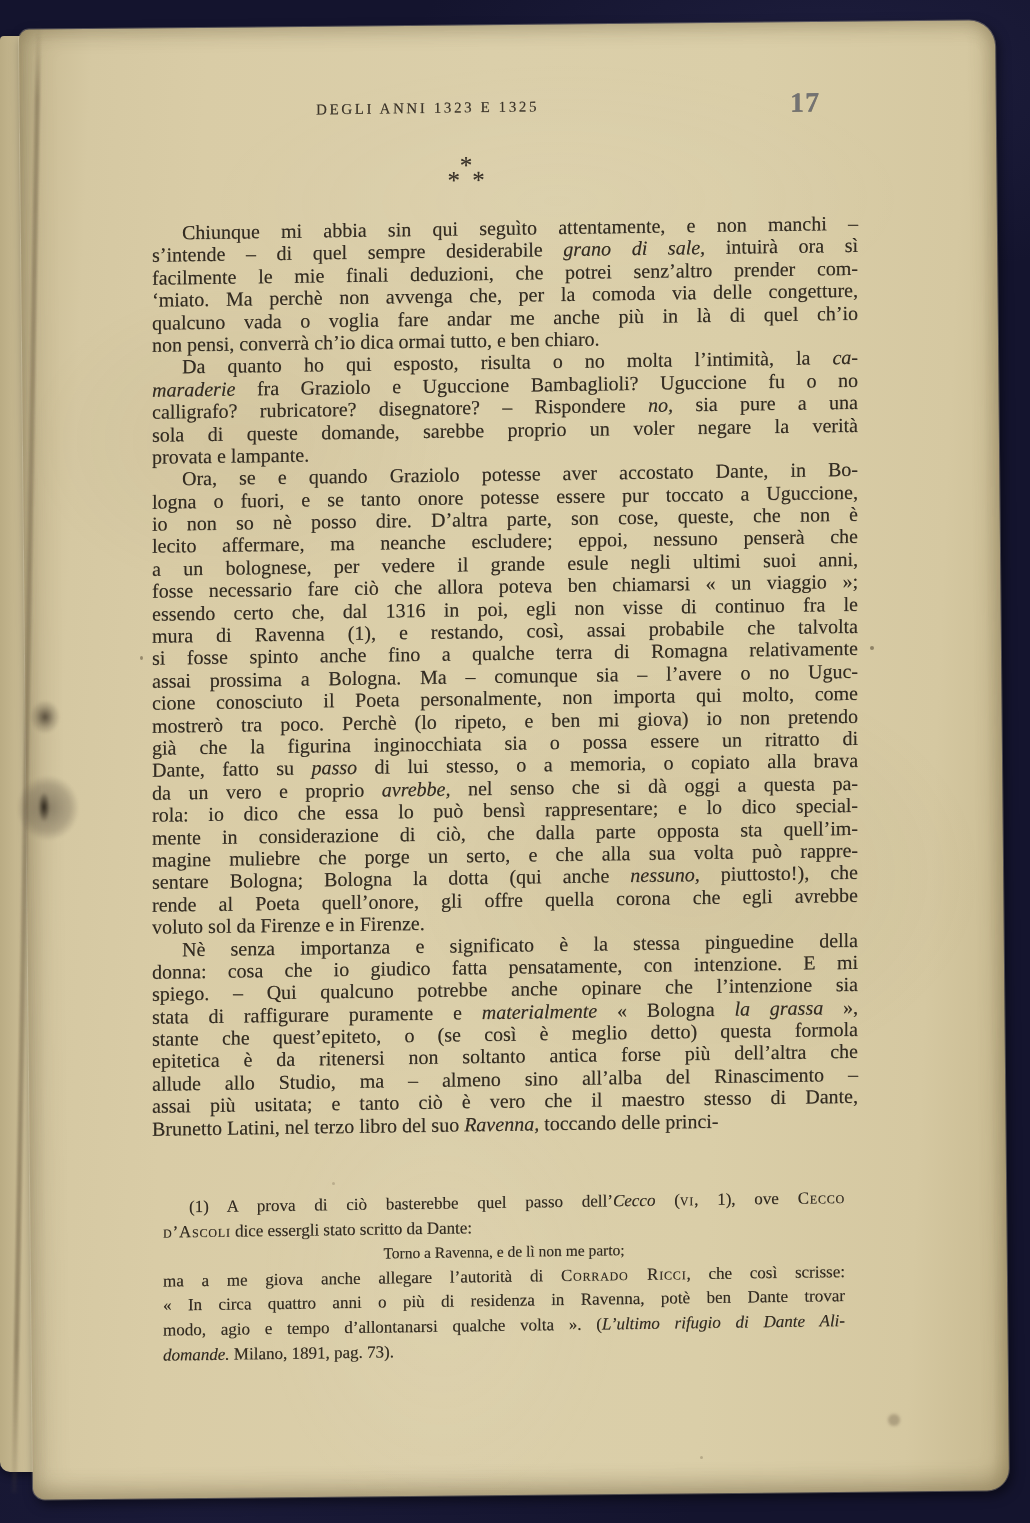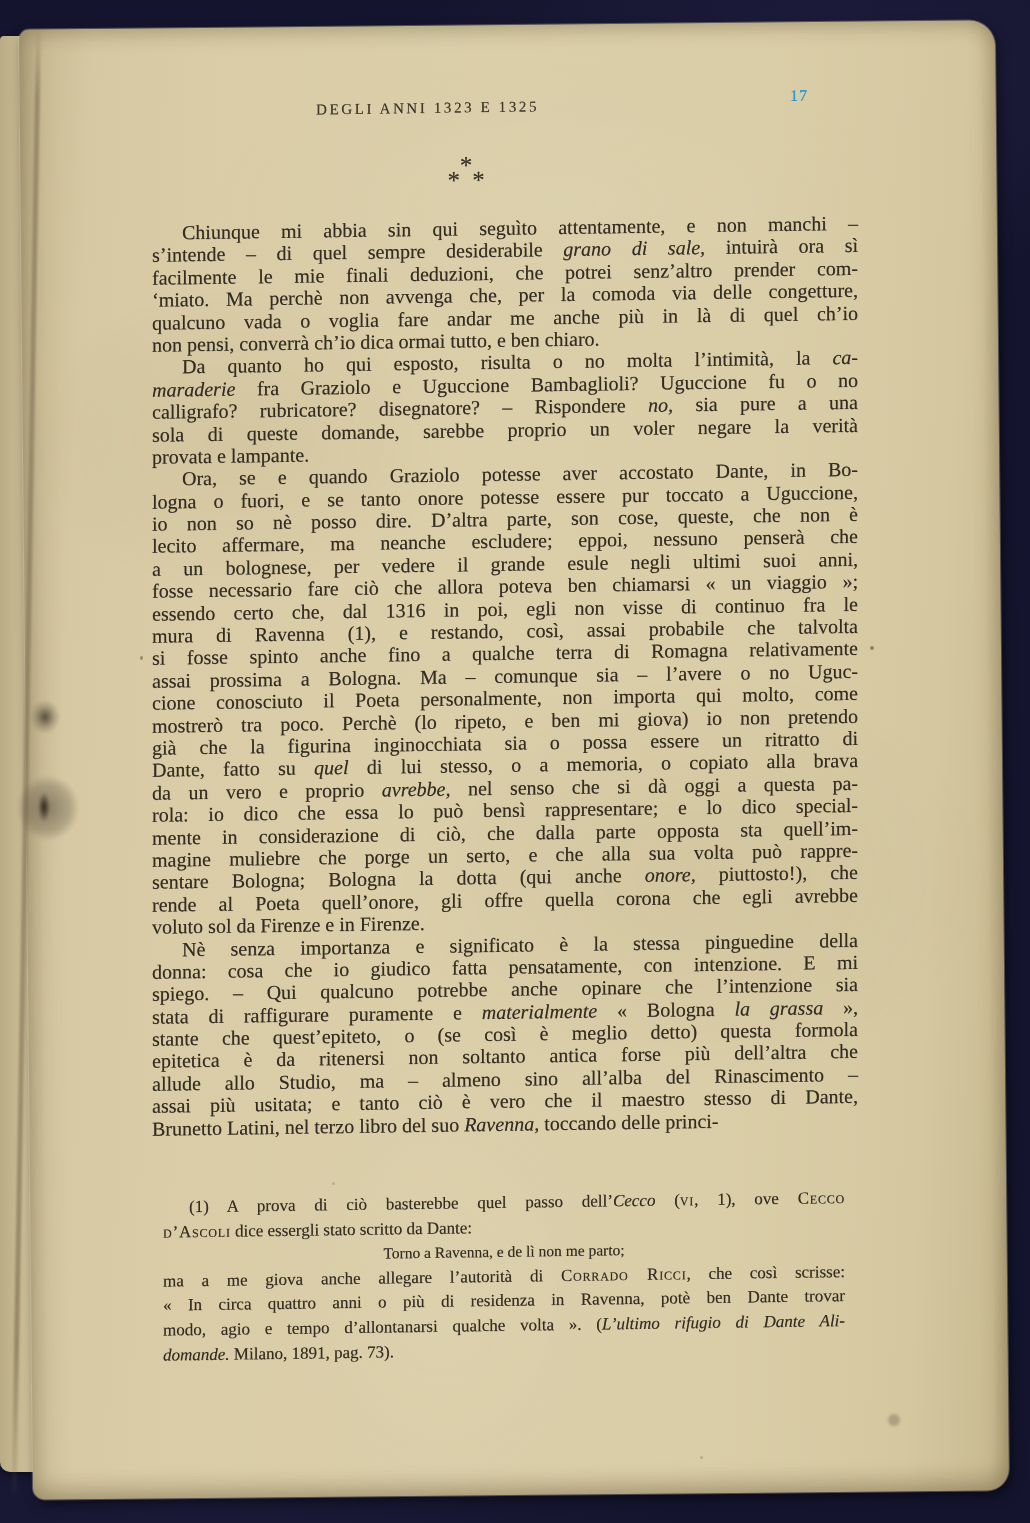--- a/index.html
+++ b/index.html
@@ -60,21 +60,21 @@
   .content{
     position:absolute;left:130px;top:88px;width:772px;height:1330px;
     transform:skewY(-0.8deg);transform-origin:0 0;
     color:#332c22;
     text-shadow:0.2px 0.2px 0.5px rgba(51,44,34,.5);
   }
   .running-title{
     position:absolute;left:186px;top:16px;
     font-size:15px;letter-spacing:2.6px;color:#3d362b;white-space:nowrap;
   }
-  .pagenum{position:absolute;left:660px;top:8px;font-size:16px;letter-spacing:1px;color:#0ea5e9;}
+  .pagenum{position:absolute;left:660px;top:8px;font-size:28px;letter-spacing:1px;color:#737373;font-weight:bold;}
   .asterism{position:absolute;left:294px;top:74px;width:84px;text-align:center;
     font-size:25px;line-height:15px;color:#3a332a;}
   .asterism .row2{word-spacing:6px;}
   .body-text{position:absolute;left:22px;top:134px;width:706px;font-size:20px;}
   .line{height:22.4px;line-height:22.4px;text-align:justify;text-align-last:justify;}
   .para .line.first{text-indent:30px;}
   .para .line.last{text-align-last:left;}
   .footnote{position:absolute;left:33px;top:1108px;width:682px;font-size:17px;}
   .fline{line-height:24.6px;text-align:justify;text-align-last:justify;}
   .fline.indent{text-indent:26px;}
@@ -131,26 +131,26 @@
           <div class="line"><span>lecito affermare, ma neanche escludere; eppoi, nessuno penserà che</span></div>
           <div class="line"><span>a un bolognese, per vedere il grande esule negli ultimi suoi anni,</span></div>
           <div class="line"><span>fosse necessario fare ciò che allora poteva ben chiamarsi « un viaggio »;</span></div>
           <div class="line"><span>essendo certo che, dal 1316 in poi, egli non visse di continuo fra le</span></div>
           <div class="line"><span>mura di Ravenna (1), e restando, così, assai probabile che talvolta</span></div>
           <div class="line"><span>si fosse spinto anche fino a qualche terra di Romagna relativamente</span></div>
           <div class="line"><span>assai prossima a Bologna. Ma – comunque sia – l’avere o no Uguc-</span></div>
           <div class="line"><span>cione conosciuto il Poeta personalmente, non importa qui molto, come</span></div>
           <div class="line"><span>mostrerò tra poco. Perchè (lo ripeto, e ben mi giova) io non pretendo</span></div>
           <div class="line"><span>già che la figurina inginocchiata sia o possa essere un ritratto di</span></div>
-          <div class="line"><span>Dante, fatto su </span><span class="it">quel</span><span> di lui stesso, o a memoria, o copiato alla brava</span></div>
+          <div class="line"><span>Dante, fatto su </span><span class="it">passo</span><span> di lui stesso, o a memoria, o copiato alla brava</span></div>
           <div class="line"><span>da un vero e proprio </span><span class="it">avrebbe,</span><span> nel senso che si dà oggi a questa pa-</span></div>
           <div class="line"><span>rola: io dico che essa lo può bensì rappresentare; e lo dico special-</span></div>
           <div class="line"><span>mente in considerazione di ciò, che dalla parte opposta sta quell’im-</span></div>
           <div class="line"><span>magine muliebre che porge un serto, e che alla sua volta può rappre-</span></div>
-          <div class="line"><span>sentare Bologna; Bologna la dotta (qui anche </span><span class="it">onore,</span><span> piuttosto!), che</span></div>
+          <div class="line"><span>sentare Bologna; Bologna la dotta (qui anche </span><span class="it">nessuno,</span><span> piuttosto!), che</span></div>
           <div class="line"><span>rende al Poeta quell’onore, gli offre quella corona che egli avrebbe</span></div>
           <div class="line last"><span>voluto sol da Firenze e in Firenze.</span></div>
         </div>
         <div class="para">
           <div class="line first"><span>Nè senza importanza e significato è la stessa pinguedine della</span></div>
           <div class="line"><span>donna: cosa che io giudico fatta pensatamente, con intenzione. E mi</span></div>
           <div class="line"><span>spiego. – Qui qualcuno potrebbe anche opinare che l’intenzione sia</span></div>
           <div class="line"><span>stata di raffigurare puramente e </span><span class="it">materialmente</span><span> « Bologna </span><span class="it">la grassa</span><span> »,</span></div>
           <div class="line"><span>stante che quest’epiteto, o (se così è meglio detto) questa formola</span></div>
           <div class="line"><span>epitetica è da ritenersi non soltanto antica forse più dell’altra che</span></div>

